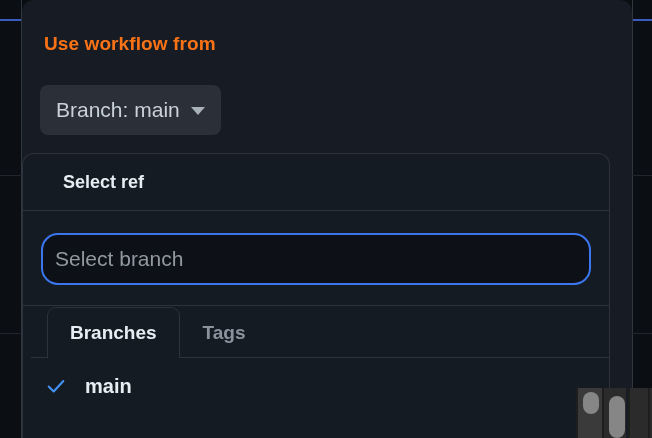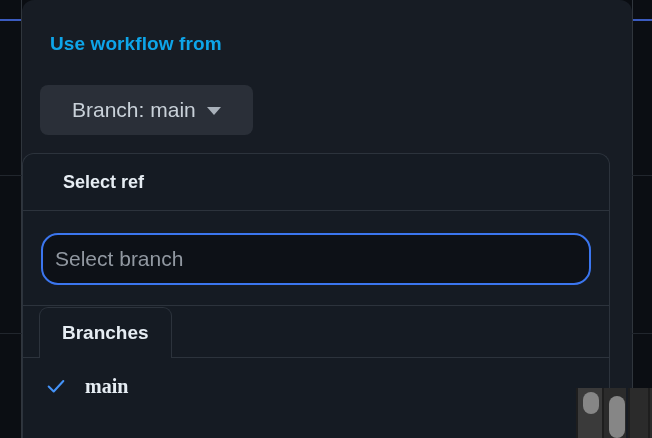--- a/index.html
+++ b/index.html
@@ -70,36 +70,36 @@
     width: 610px;
     height: 438px;
     background: #171c24;
     border-top-left-radius: 12px;
     border-top-right-radius: 12px;
     box-sizing: border-box;
   }
 
   .dialog-title {
     position: absolute;
-    left: 28px;
+    left: 22px;
     top: 33px;
     font-size: 19px;
     font-weight: bold;
-    color: #0ea5e9;
+    color: #f97316;
     letter-spacing: 0.1px;
     white-space: nowrap;
   }
 
   
   .branch-button {
     position: absolute;
     left: 18px;
     top: 85px;
     height: 50px;
-    padding: 0 32px;
+    padding: 0 16px;
     display: flex;
     align-items: center;
     gap: 11px;
     background: #2a2f38;
     border: none;
     border-radius: 8px;
     cursor: pointer;
     box-sizing: border-box;
   }
   .branch-button-label {
@@ -172,20 +172,21 @@
   }
 
   
   .tab-strip {
     position: relative;
     height: 52px;
     padding-left: 16px;
     box-sizing: border-box;
     display: flex;
     align-items: flex-end;
+    margin-left: 8px;
   }
   .tab-strip::after {
     content: "";
     position: absolute;
     left: 0; right: 0; bottom: 0;
     height: 1px;
     background: #2c333c;
   }
   .tab {
     position: relative;
@@ -218,21 +219,20 @@
   .ref-list {
     padding-top: 6px;
   }
   .ref-row {
     display: flex;
     align-items: center;
     height: 44px;
     padding-left: 22px;
     gap: 18px;
     cursor: pointer;
-    font-family: Liberation Serif, serif;
   }
   .check-icon {
     width: 22px;
     height: 22px;
     flex: 0 0 22px;
     display: block;
   }
   .ref-label {
     font-size: 20px;
     font-weight: bold;
@@ -329,20 +329,23 @@
     </div>
 
     <div class="panel-search-row">
       <input class="search-input" type="text" autofocus="" placeholder="Select branch" style="">
     </div>
 
     <div class="tab-strip">
       <div class="tab selected">
         <span>Branches</span>
       </div>
+      <div class="tab">
+        <span>Tags</span>
+      </div>
     </div>
 
     <div class="ref-list">
       <div class="ref-row">
         <svg class="check-icon" viewBox="0 0 24 24">
           <path d="M4 12.5 L9.5 18 L20 6.5" fill="none" stroke="#4493f8" stroke-width="2.2" stroke-linecap="round" stroke-linejoin="round"></path>
         </svg>
         <span class="ref-label">main</span>
       </div>
     </div>

